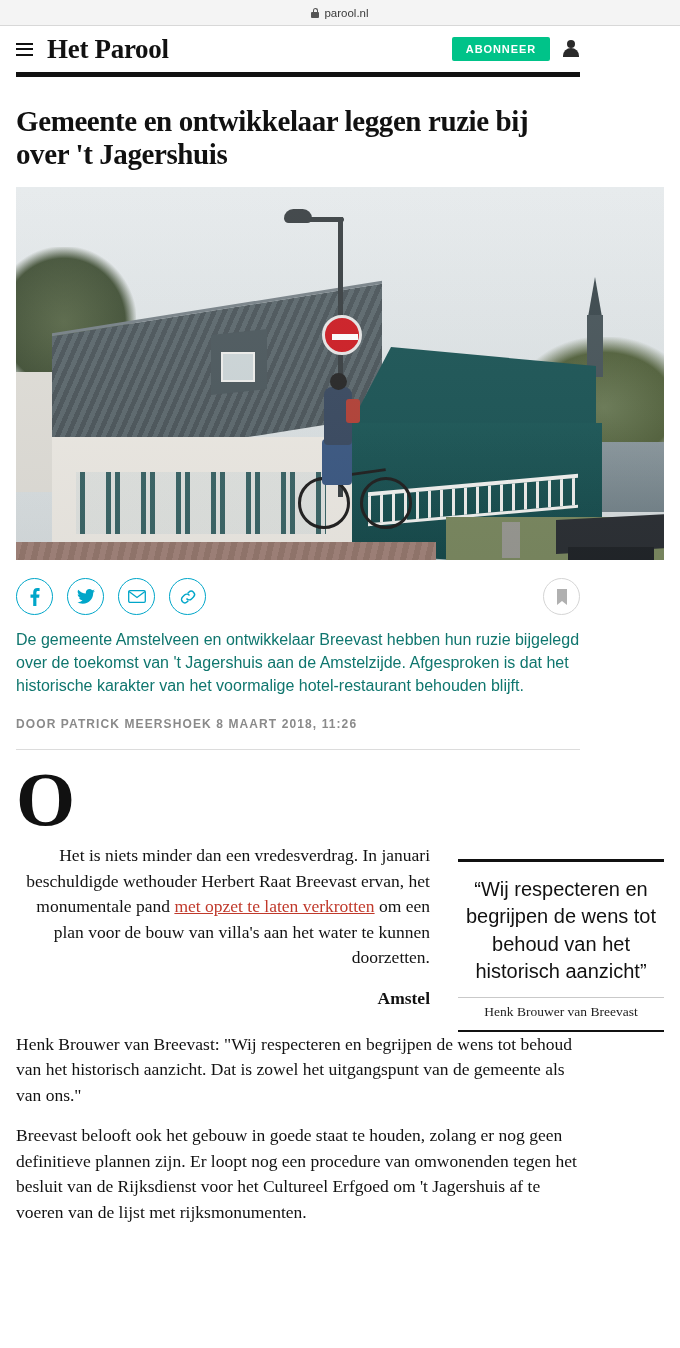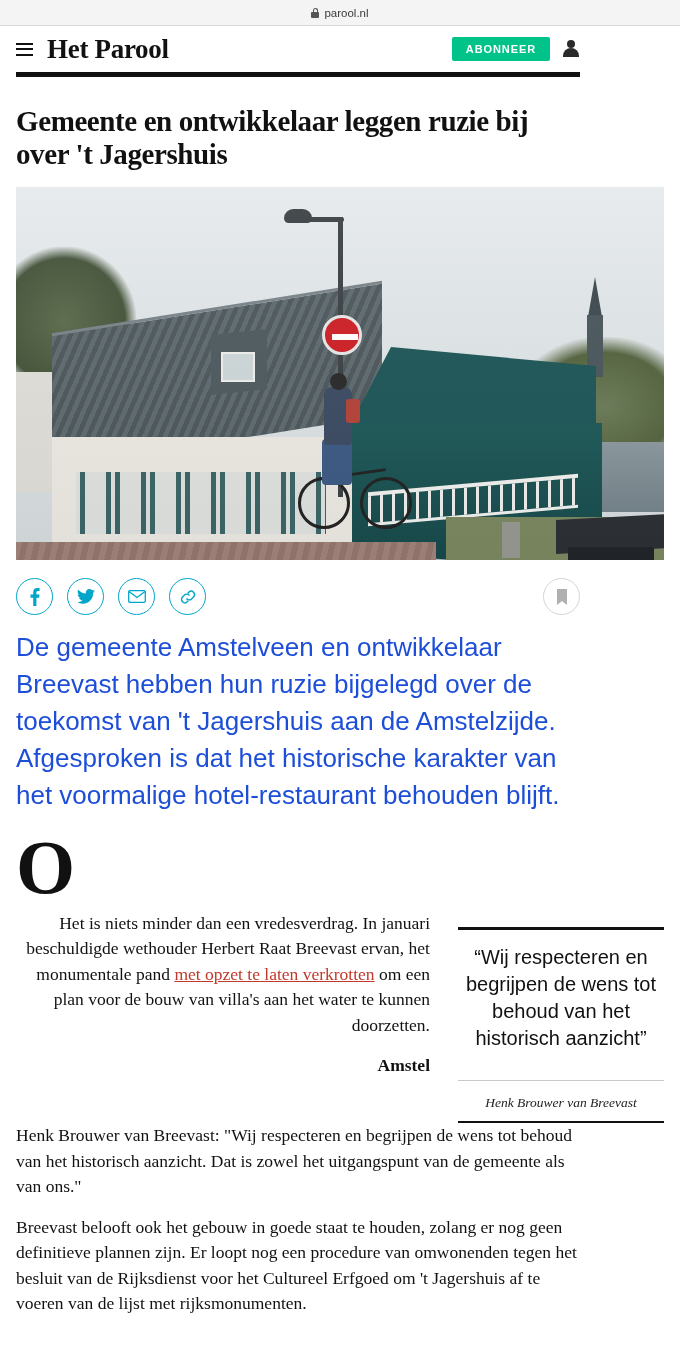--- a/index.html
+++ b/index.html
@@ -299,23 +299,23 @@
     border-radius: 50%;
     border: 1.6px solid #d5d5d5;
     display: flex; align-items: center; justify-content: center;
     color: #b0b0b0;
     cursor: pointer;
     background: #fff;
   }
 
   
   .intro {
-    font-size: 26px;
+    font-size: 16px;
     line-height: 1.42;
-    color: #1d4ed8;
+    color: #0f766e;
     margin-bottom: 20px;
   }
   .byline {
     font-size: 12px;
     letter-spacing: 1.1px;
     font-weight: bold;
     color: #8a8a8a;
     padding-bottom: 18px;
     border-bottom: 1px solid #dcdcdc;
     margin-bottom: 16px;
@@ -345,26 +345,25 @@
   .pullquote-rule { height: 3px; background: #111; margin-bottom: 14px; }
   .pullquote {
     font-family: Liberation Sans, sans-serif;
     font-size: 20px;
     line-height: 1.36;
     text-align: center;
     color: #111;
   }
   .pullquote-attr {
     font-family: "Liberation Serif", serif;
-    font-style: italic;
     font-size: 13.5px;
     text-align: center;
     color: #222;
-    padding-top: 12px;
-    margin-top: 28px;
+    padding-top: 4px;
+    margin-top: 12px;
     border-top: 1px solid #c9c9c9;
     border-bottom: 2px solid #111;
     padding-bottom: 8px;
   }
   a.inline-link { color: #c0392b; text-decoration: underline; }
   h2.sub {
     font-family: "Liberation Serif", serif;
     font-size: 17.5px;
     font-weight: bold;
     margin-bottom: 2px;
@@ -468,20 +467,21 @@
         </svg>
       </div>
       <div class="bookmark-btn">
         <svg width="12" height="16" viewBox="0 0 12 16" fill="currentColor" aria-hidden="true">
           <path d="M1 0h10v16l-5-4-5 4z"></path>
         </svg>
       </div>
     </div>
 
     <div class="intro">De gemeente Amstelveen en ontwikkelaar Breevast hebben hun ruzie bijgelegd over de toekomst van 't Jagershuis aan de Amstelzijde. Afgesproken is dat het historische karakter van het voormalige hotel-restaurant behouden blijft.</div>
+    <div class="byline">DOOR PATRICK MEERSHOEK 8 MAART 2018, 11:26</div>
 
     <div class="body-text">
 
       <p class="dropcap-para">
         <span class="dropcap">O</span>
       </p>
 
       <div class="cols">
         <div class="col-left">
           <p><span>Het is niets minder dan een vredesverdrag. In januari beschuldigde wethouder Herbert Raat Breevast ervan, het monumentale pand </span><a class="inline-link" href="#">met opzet te laten verkrotten</a><span> om een plan voor de bouw van villa's aan het water te kunnen doorzetten.</span></p>

